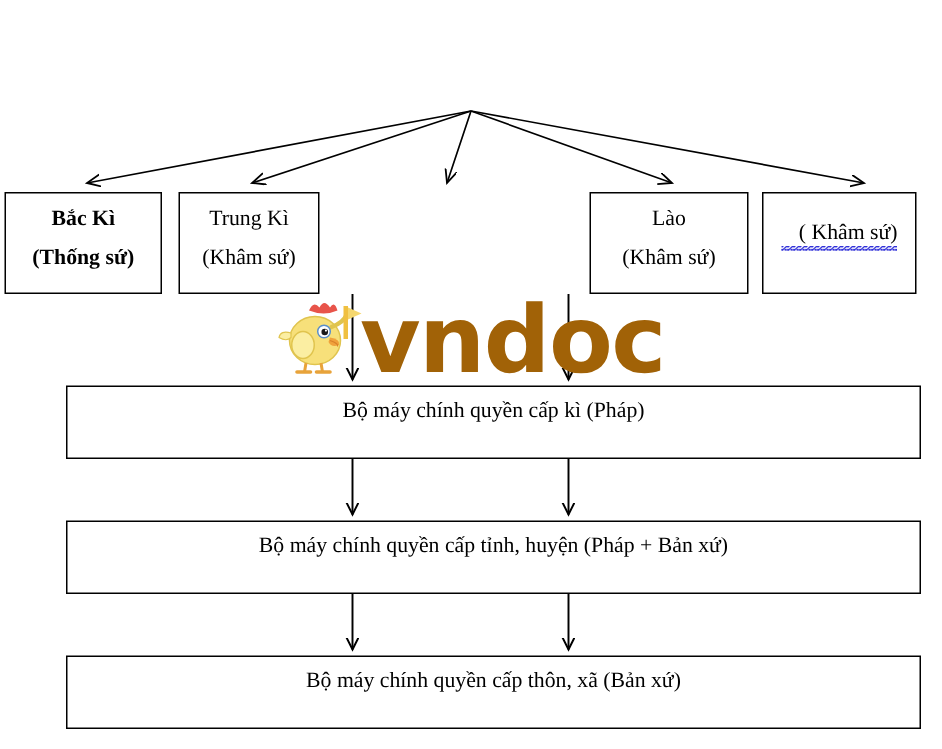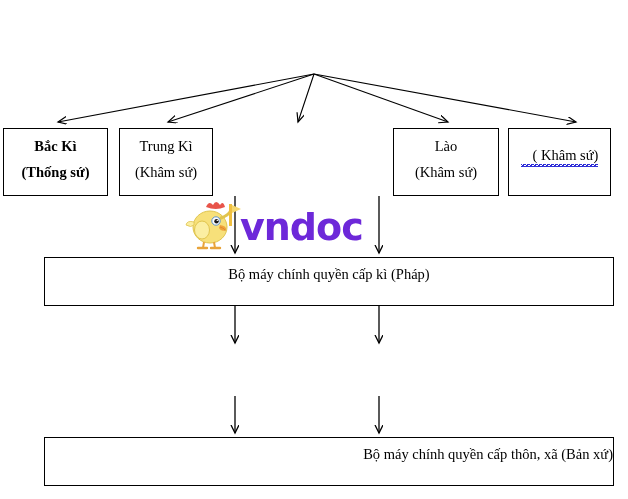--- a/index.html
+++ b/index.html
@@ -63,21 +63,21 @@
   
   .wide-box {
     left: 44px;
     width: 570px;
     height: 49px;
     justify-content: flex-start;
     padding-top: 8px;
   }
   #box-cap-ki     { top: 257px; }
   #box-cap-tinh   { top: 347px; }
-  #box-cap-thon   { top: 437px; align-items: flex-end; }
+  #box-cap-thon   { top: 437px; }
 
   
   .squiggle {
     position: relative;
     display: inline-block;
     padding-left: 12px;
   }
   .squiggle::after {
     content: "";
     position: absolute;
@@ -119,23 +119,23 @@
     height: 58px;
     z-index: 2;
     pointer-events: none;
   }
   #wm-text {
     position: absolute;
     left: 64px;
     top: 2px;
     font-family: "DejaVu Sans", sans-serif;
     font-weight: bold;
-    font-size: 38px;
+    font-size: 62px;
     letter-spacing: -1px;
-    color: #6d28d9;
+    color: #a16207;
     line-height: 54px;
   }
 </style>
 </head>
 <body>
 
 <div id="canvas">
 
   <svg class="arrows" viewBox="0 0 628 499" xmlns="http://www.w3.org/2000/svg">
     <defs>
@@ -217,18 +217,21 @@
   </div>
 
   <div class="box region-box" id="box-campuchia">
     <div class="box-line sub"><span class="squiggle">( Khâm sứ)</span></div>
   </div>
 
   <div class="box wide-box" id="box-cap-ki">
     <div class="box-line">Bộ máy chính quyền cấp kì (Pháp)</div>
   </div>
 
+  <div class="box wide-box" id="box-cap-tinh">
+    <div class="box-line">Bộ máy chính quyền cấp tỉnh, huyện (Pháp + Bản xứ)</div>
+  </div>
 
   <div class="box wide-box" id="box-cap-thon">
     <div class="box-line">Bộ máy chính quyền cấp thôn, xã (Bản xứ)</div>
   </div>
 
 </div>
 
 </body></html>

